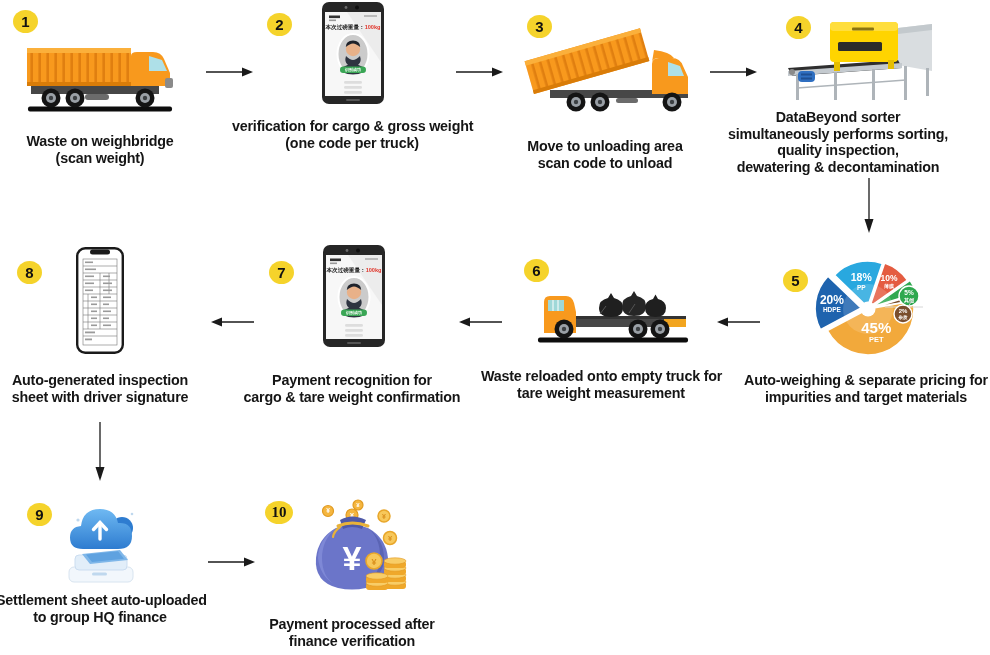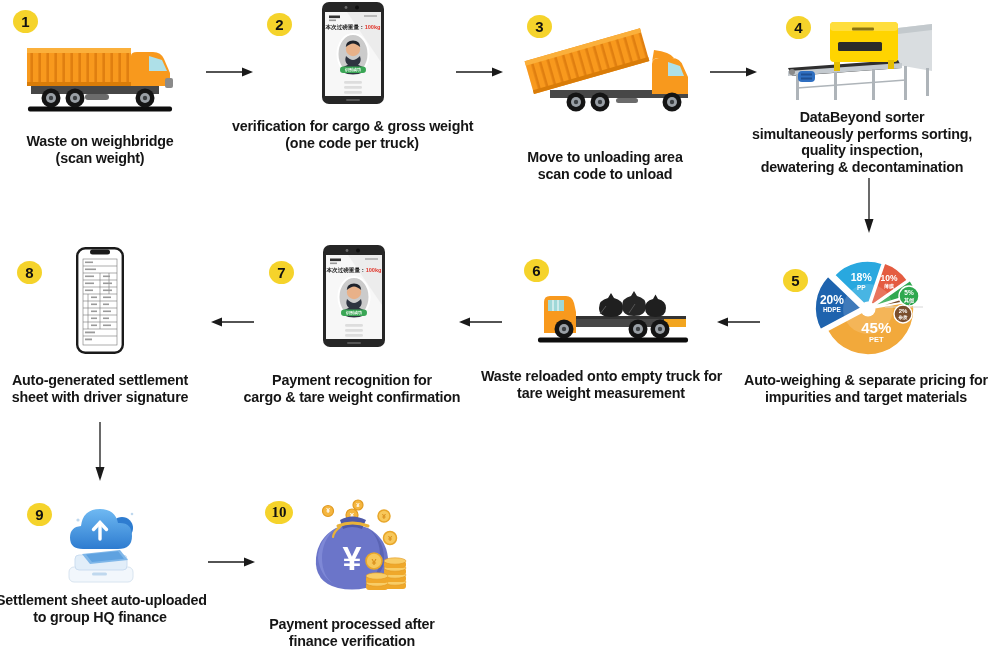--- a/index.html
+++ b/index.html
@@ -334,44 +334,44 @@
   </svg>
 
   <div class="caption" style="left:5px;top:133px;width:190px">
     <div class="cl">Waste on weighbridge</div>
       <div class="cl">(scan weight)</div>
   </div>
   <div class="caption" style="left:232px;top:118px;width:240px">
       <div class="cl">verification for cargo &amp; gross weight</div>
       <div class="cl">(one code per truck)</div>
   </div>
-  <div class="caption" style="left:500px;top:149px;width:210px">
+  <div class="caption" style="left:500px;top:138px;width:210px">
     <div class="cl">Move to unloading area</div>
       <div class="cl">scan code to unload</div>
   </div>
-  <div class="caption" style="left:742px;top:109px;width:240px">
+  <div class="caption" style="left:718px;top:109px;width:240px">
     <div class="cl">DataBeyond sorter</div>
       <div class="cl">simultaneously performs sorting,</div>
       <div class="cl">quality inspection,</div>
       <div class="cl">dewatering &amp; decontamination</div>
   </div>
   <div class="caption" style="left:742px;top:372px;width:248px">
     <div class="cl">Auto-weighing &amp; separate pricing for</div>
       <div class="cl">impurities and target materials</div>
   </div>
   <div class="caption" style="left:481px;top:368px;width:240px">
     <div class="cl">Waste reloaded onto empty truck for</div>
       <div class="cl">tare weight measurement</div>
   </div>
   <div class="caption" style="left:232px;top:372px;width:240px">
     <div class="cl">Payment recognition for</div>
       <div class="cl">cargo &amp; tare weight confirmation</div>
   </div>
   <div class="caption" style="left:2px;top:372px;width:196px">
-    <div class="cl">Auto-generated settlement</div>
+    <div class="cl">Auto-generated inspection</div>
       <div class="cl">sheet with driver signature</div>
   </div>
   <div class="caption" style="left:-4px;top:592px;width:208px">
     <div class="cl">Settlement sheet auto-uploaded</div>
       <div class="cl">to group HQ finance</div>
   </div>
   <div class="caption" style="left:257px;top:616px;width:190px">
     <div class="cl">Payment processed after</div>
       <div class="cl">finance verification</div>
   </div>

